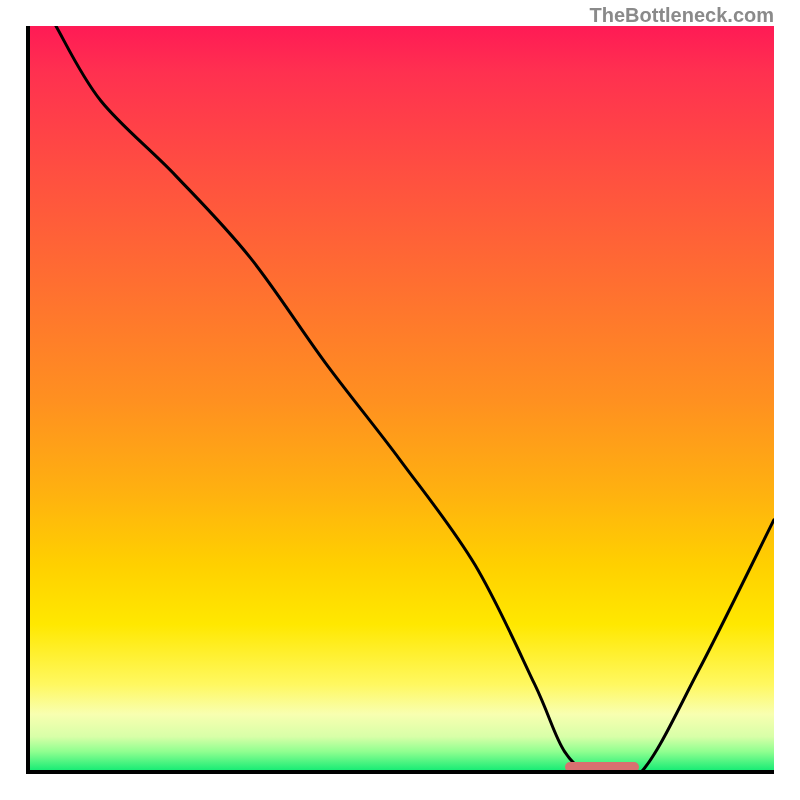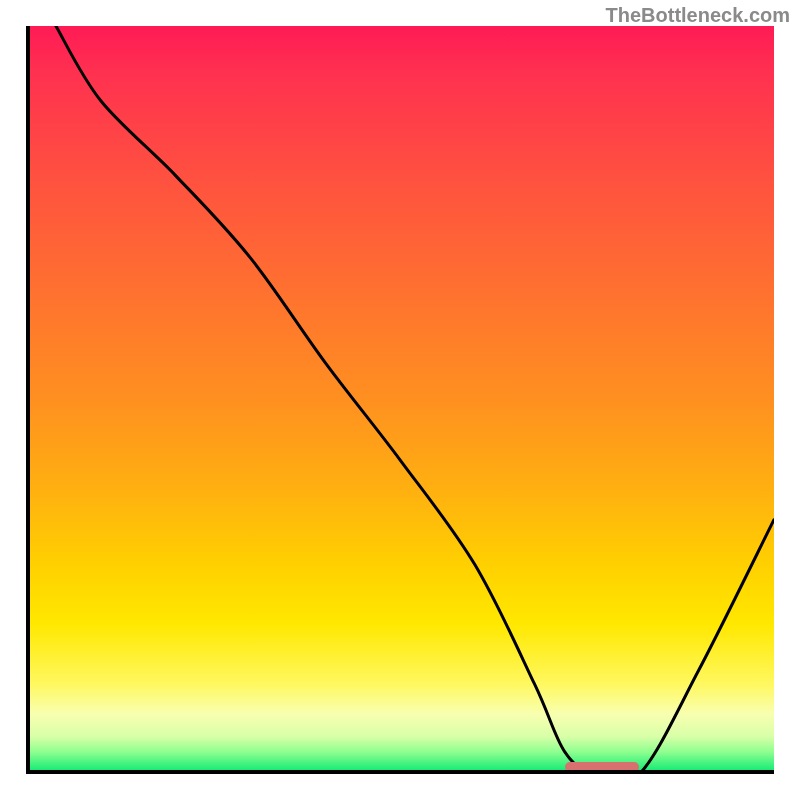--- a/index.html
+++ b/index.html
@@ -66,21 +66,21 @@
   }
   .marker {
     position: absolute;
     height: 10px;
     background: #d87070;
     border-radius: 5px;
   }
   .watermark {
     position: absolute;
     top: 4px;
-    right: 10px;
+    right: 26px;
     font-family: Arial, Helvetica, sans-serif;
     font-size: 20px;
     font-weight: bold;
     color: #8a8a8a;
     user-select: none;
   }
 </style>
 </head>
 <body>
 

